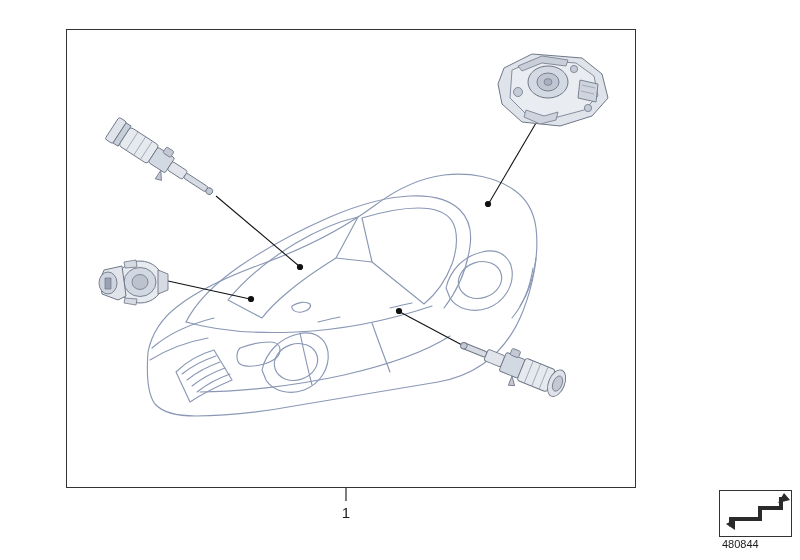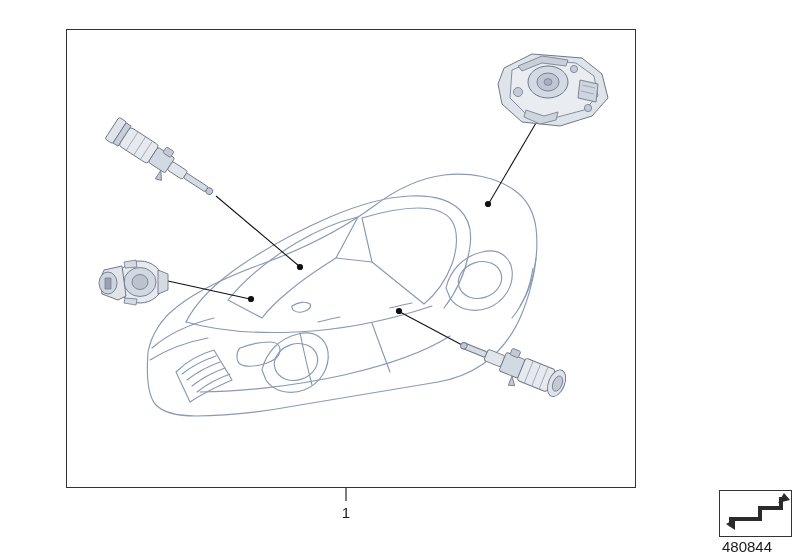--- a/index.html
+++ b/index.html
@@ -37,21 +37,21 @@
     left: 336px;
     top: 504px;
     width: 20px;
     text-align: center;
   }
   #diagram-number {
     position: absolute;
     left: 722px;
     top: 538px;
     width: 70px;
-    font-size: 15px;
+    font-size: 11px;
     color: #1a1a1a;
     text-align: left;
   }
 </style>
 </head>
 <body>
 
 <div id="root">
 
   <svg class="svg-layer" viewBox="0 0 800 560" xmlns="http://www.w3.org/2000/svg">

